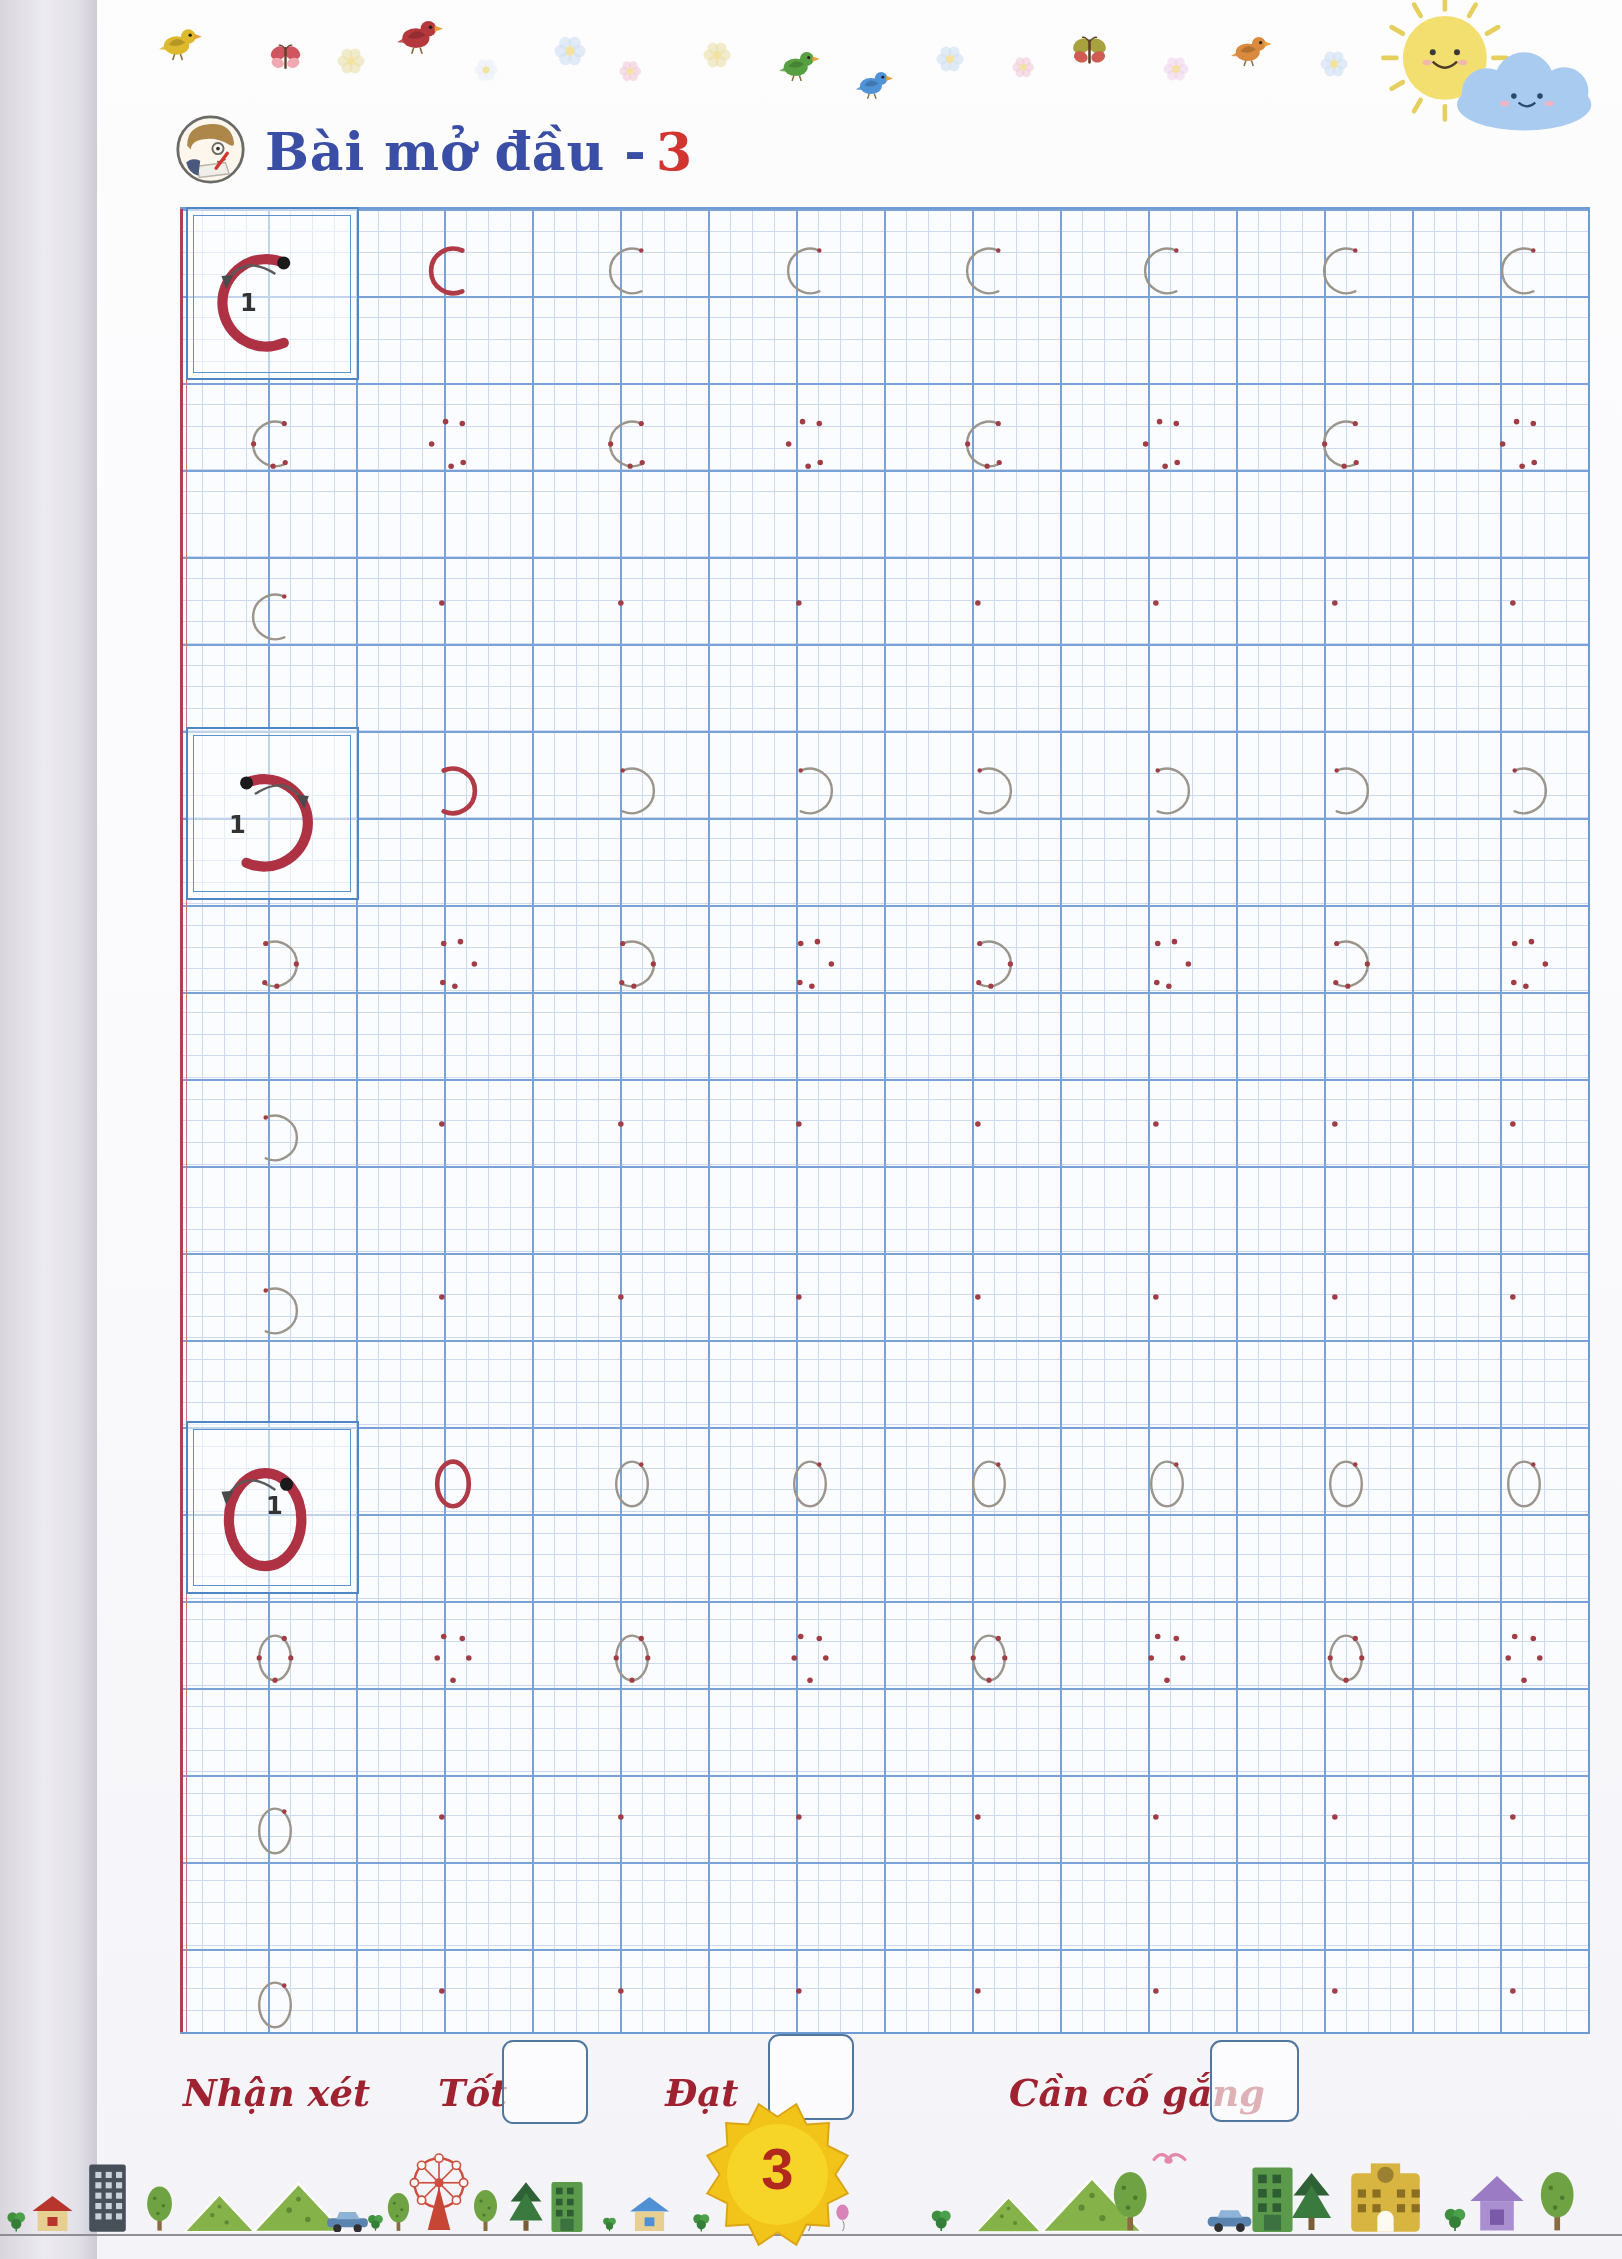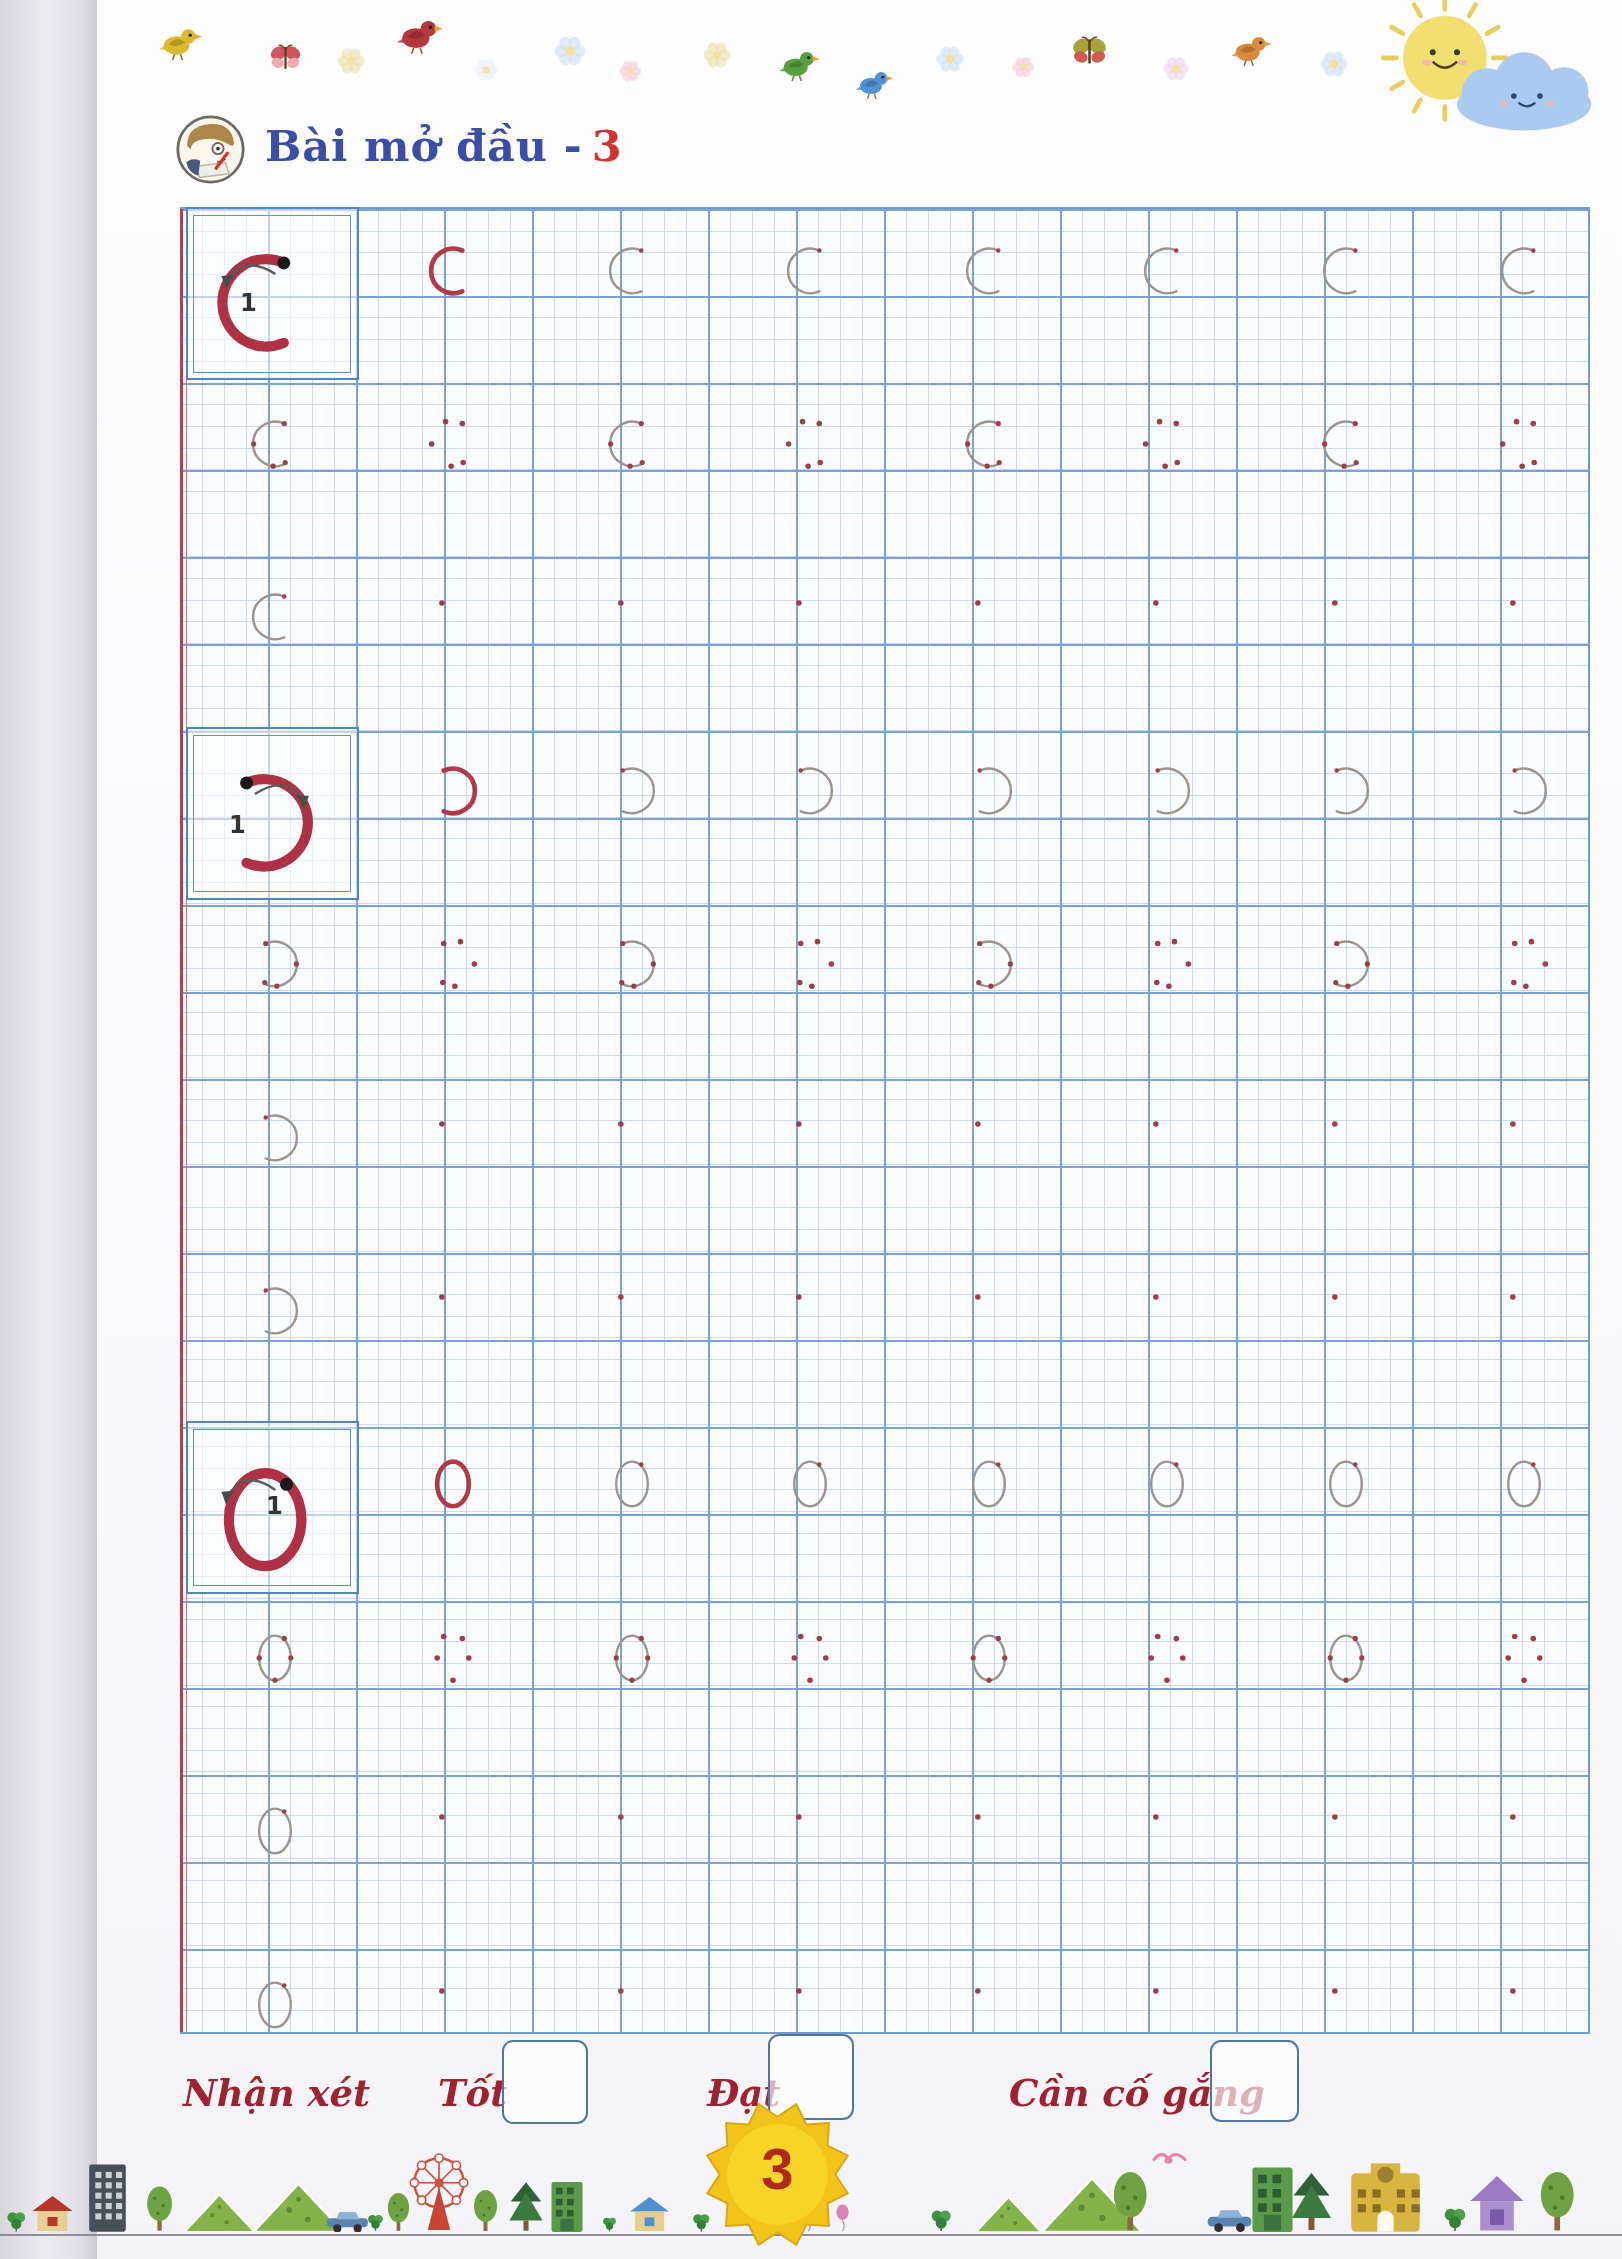--- a/index.html
+++ b/index.html
@@ -7,21 +7,21 @@
           background:#e9e7ed;font-family:"DejaVu Sans",sans-serif;}
   .page-edge{position:absolute;left:0;top:0;width:97px;height:2260px;
           background:linear-gradient(90deg,#d8d5dd 0%,#ecebf0 45%,#e3e1e8 80%,#cdcad4 100%);}
   .page{position:absolute;left:97px;top:0;width:1525px;height:2260px;
           background:linear-gradient(180deg,#fdfdfe 0%,#f9f8fb 60%,#f4f3f7 100%);}
   .garland{position:absolute;left:0;top:0;width:1622px;height:121px;}
   .motif{position:absolute;}
   .sky{position:absolute;left:1333px;top:0;width:289px;height:140px;}
   .avatar{position:absolute;left:175px;top:114px;}
   .title{position:absolute;left:265px;top:121px;font-family:"DejaVu Serif","Liberation Serif",serif;
-         font-weight:bold;font-size:43px;color:#3a4ea6;letter-spacing:0.9px;white-space:nowrap;}
+         font-weight:bold;font-size:52px;color:#3a4ea6;letter-spacing:0.9px;white-space:nowrap;}
   .title .num{color:#d2342f;padding-left:9.3px;}
   .grid{position:absolute;left:180px;top:207px;width:1408px;height:1823px;
         border:2.3px solid #6f9bd3;border-left:none;box-sizing:content-box;
         background-color:#fbfcff;
         background-image:
           repeating-linear-gradient(to right,#7ba2d6 0 1.6px,transparent 1.6px 88px),
           repeating-linear-gradient(to bottom,#7ba2d6 0 1.6px,transparent 1.6px 87px),
           repeating-linear-gradient(to right,#ccd9ef 0 0.9px,transparent 0.9px 22px),
           repeating-linear-gradient(to bottom,#ccd9ef 0 0.9px,transparent 0.9px 21.7px);}
   .margin-line-a{position:absolute;left:0;top:0;bottom:0;width:2.8px;background:#b43e50;}
@@ -643,21 +643,21 @@
           <circle cx="16" cy="16" r="3" fill="#a03d45"></circle>
         </svg></div>
       <div class="letter" style="left: 1318px; top: 1767px;"><svg width="52" height="56" viewBox="0 0 56 60">
           <circle cx="16" cy="16" r="3" fill="#a03d45"></circle>
         </svg></div>
     </div>
 
   <div class="eval-label" style="left:183px;top:2071px">Nhận xét</div>
   <div class="eval-label" style="left:438px;top:2071px">Tốt</div>
   <div class="check" style="left:502px;top:2040px;width:86px;height:84px"></div>
-  <div class="eval-label" style="left:707px;top:2071px">Đạt</div>
+  <div class="eval-label" style="left:665px;top:2071px">Đạt</div>
   <div class="check" style="left:768px;top:2034px;width:86px;height:86px"></div>
   <div class="eval-label" style="left:1009px;top:2071px">Cần cố gắng</div>
   <div class="check" style="left:1210px;top:2040px;width:89px;height:82px"></div>
 
   <div class="scene-line"></div>
   <div class="scene" id="scene">
       <div class="item" style="left: 5.6px; bottom: 24px;"><svg width="20.5" height="22.4" viewBox="0 0 22 24">
           <circle cx="7" cy="8" r="5.5" fill="#3f8f3f"></circle>
           <circle cx="15" cy="8" r="5.5" fill="#4da04a"></circle>
           <circle cx="11" cy="15" r="5.5" fill="#357f38"></circle>

